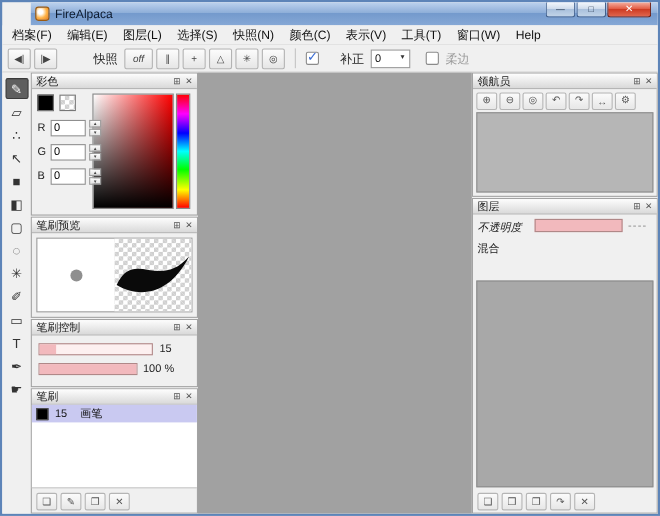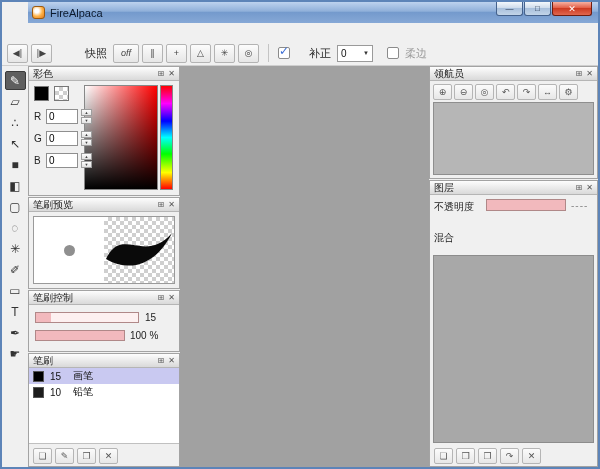--- a/index.html
+++ b/index.html
@@ -99,24 +99,24 @@
     display:flex; align-items:center; justify-content:center; }
 
   
   .canvas { position:absolute; left:178px; top:64px; width:249px; bottom:0; background:#a1a1a1; }
 
   
   .ntools { position:absolute; left:3px; top:16px; right:3px; height:17px; display:flex; gap:2px; align-items:center; }
   .npreview { position:absolute; left:3px; top:35px; right:3px; bottom:3px; background:#b6b6b6; border:1px solid #8e8e8e; }
 
   
-  .lop-label { position:absolute; left:4px; top:19px; font-size:10px; color:#222; }
+  .lop-label { position:absolute; left:4px; top:19px; font-size:10px; color:#222;font-style:italic; }
   .lop-bar { position:absolute; left:56px; top:18px; width:80px; height:12px; border:1px solid #b08888; background:#f2b9bd; }
   .lop-val { position:absolute; left:141px; top:19px; font-size:10px; color:#8a8a8a; letter-spacing:1px; }
-  .lblend-label { position:absolute; left:4px; top:38px; font-size:10px; color:#222;margin-top:12px; }
+  .lblend-label { position:absolute; left:4px; top:38px; font-size:10px; color:#222; }
   .lblend-dd { position:absolute; left:32px; top:35px; width:104px; }
   .lblend-dd .dd-text { flex:1; }
   .lchecks { position:absolute; left:4px; top:57px; right:2px; display:flex; align-items:center; gap:5px; }
   .lchecks .cb { width:10px; height:10px; }
   .lchecks span { font-size:9px; color:#222; white-space:nowrap; }
   .llist { position:absolute; left:3px; top:74px; right:3px; bottom:23px; background:#a8a8a8; border:1px solid #8c8c8c; }
 </style>
 </head>
 <body>
 
@@ -125,20 +125,32 @@
   <div class="titlebar">
     <div class="app-icon"></div>
     <span class="win-title">FireAlpaca</span>
     <div class="win-controls">
       <div class="win-btn">—</div>
       <div class="win-btn">□</div>
       <div class="win-btn close">✕</div>
     </div>
   </div>
 
+  <div class="menubar">
+    <span class="menu-item">档案(F)</span>
+    <span class="menu-item">编辑(E)</span>
+    <span class="menu-item">图层(L)</span>
+    <span class="menu-item">选择(S)</span>
+    <span class="menu-item">快照(N)</span>
+    <span class="menu-item">颜色(C)</span>
+    <span class="menu-item">表示(V)</span>
+    <span class="menu-item">工具(T)</span>
+    <span class="menu-item">窗口(W)</span>
+    <span class="menu-item">Help</span>
+  </div>
 
   <div class="toolbar">
     <div class="tbtn">◀|</div>
     <div class="tbtn">|▶</div>
     <div style="width:24px"></div>
     <span class="tlabel">快照</span>
     <div class="tbtn off">off</div>
     <div class="tbtn">∥</div>
     <div class="tbtn">+</div>
     <div class="tbtn">△</div>
@@ -251,25 +263,20 @@
       <span class="sp"></span>
       <span class="phicon">⊞</span>
       <span class="phicon">✕</span>
     </div>
     <div class="blist">
       <div class="brow selected">
         <span class="bthumb t1"></span>
         <span class="bsize">15</span>
         <span>画笔</span>
       </div>
-      <div class="brow">
-        <span class="bthumb t2"></span>
-        <span class="bsize">10</span>
-        <span>铅笔</span>
-      </div>
     </div>
     <div class="actions">
       <div class="abtn">❏</div>
       <div class="abtn">✎</div>
       <div class="abtn">❐</div>
       <div class="abtn">✕</div>
     </div>
   </div>
 
   <div class="canvas"></div>

